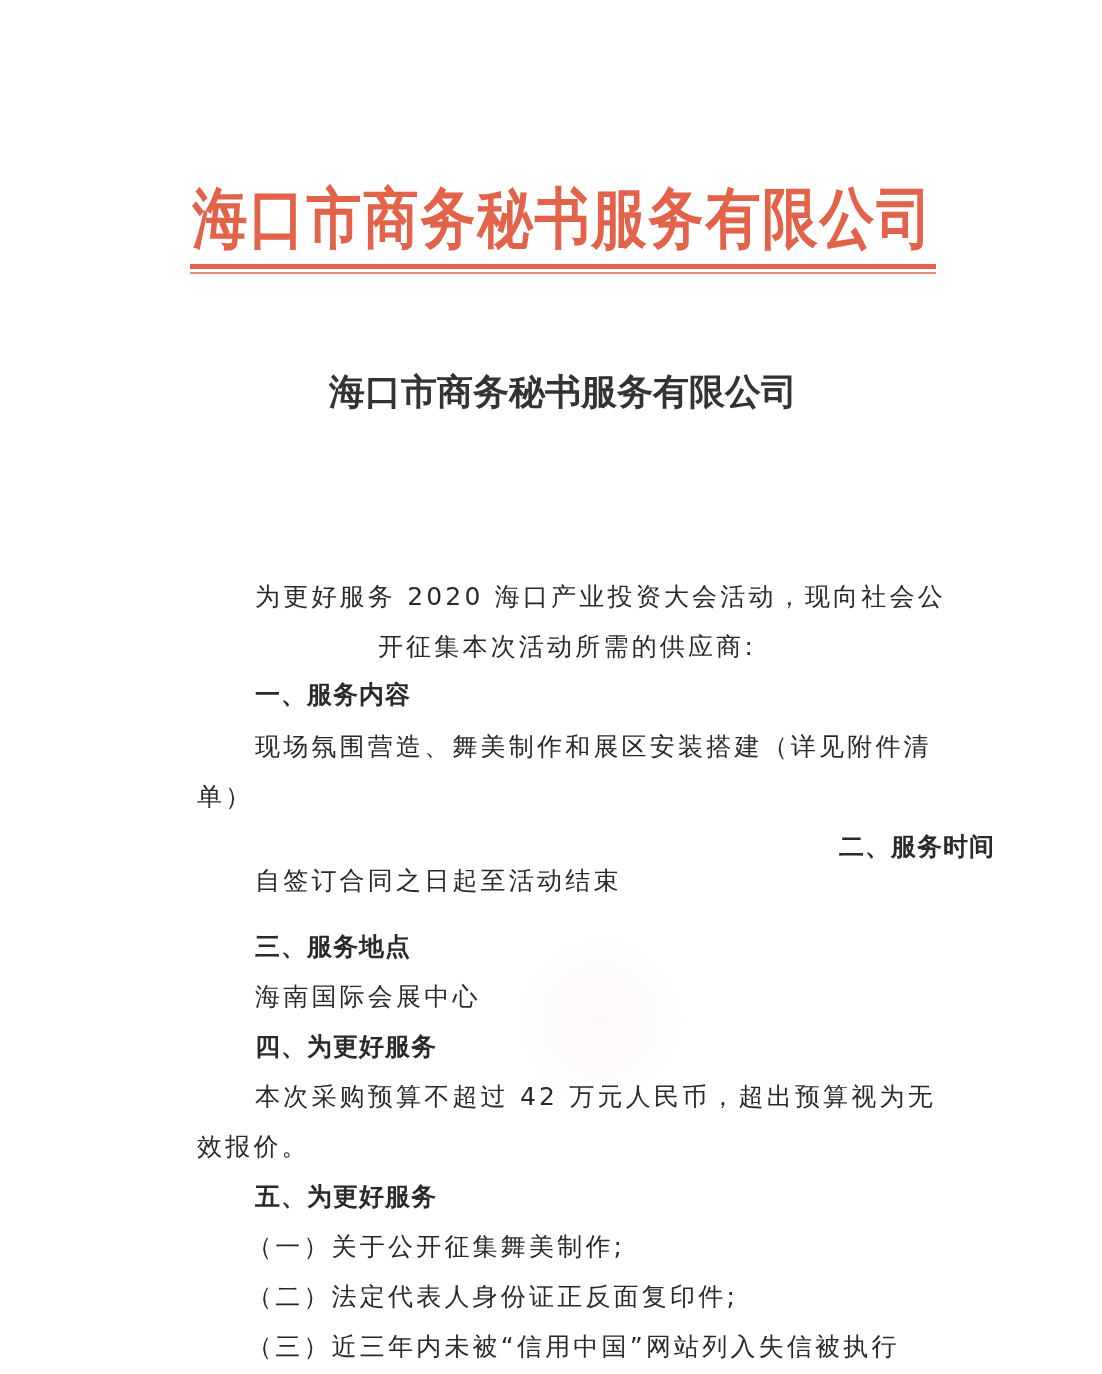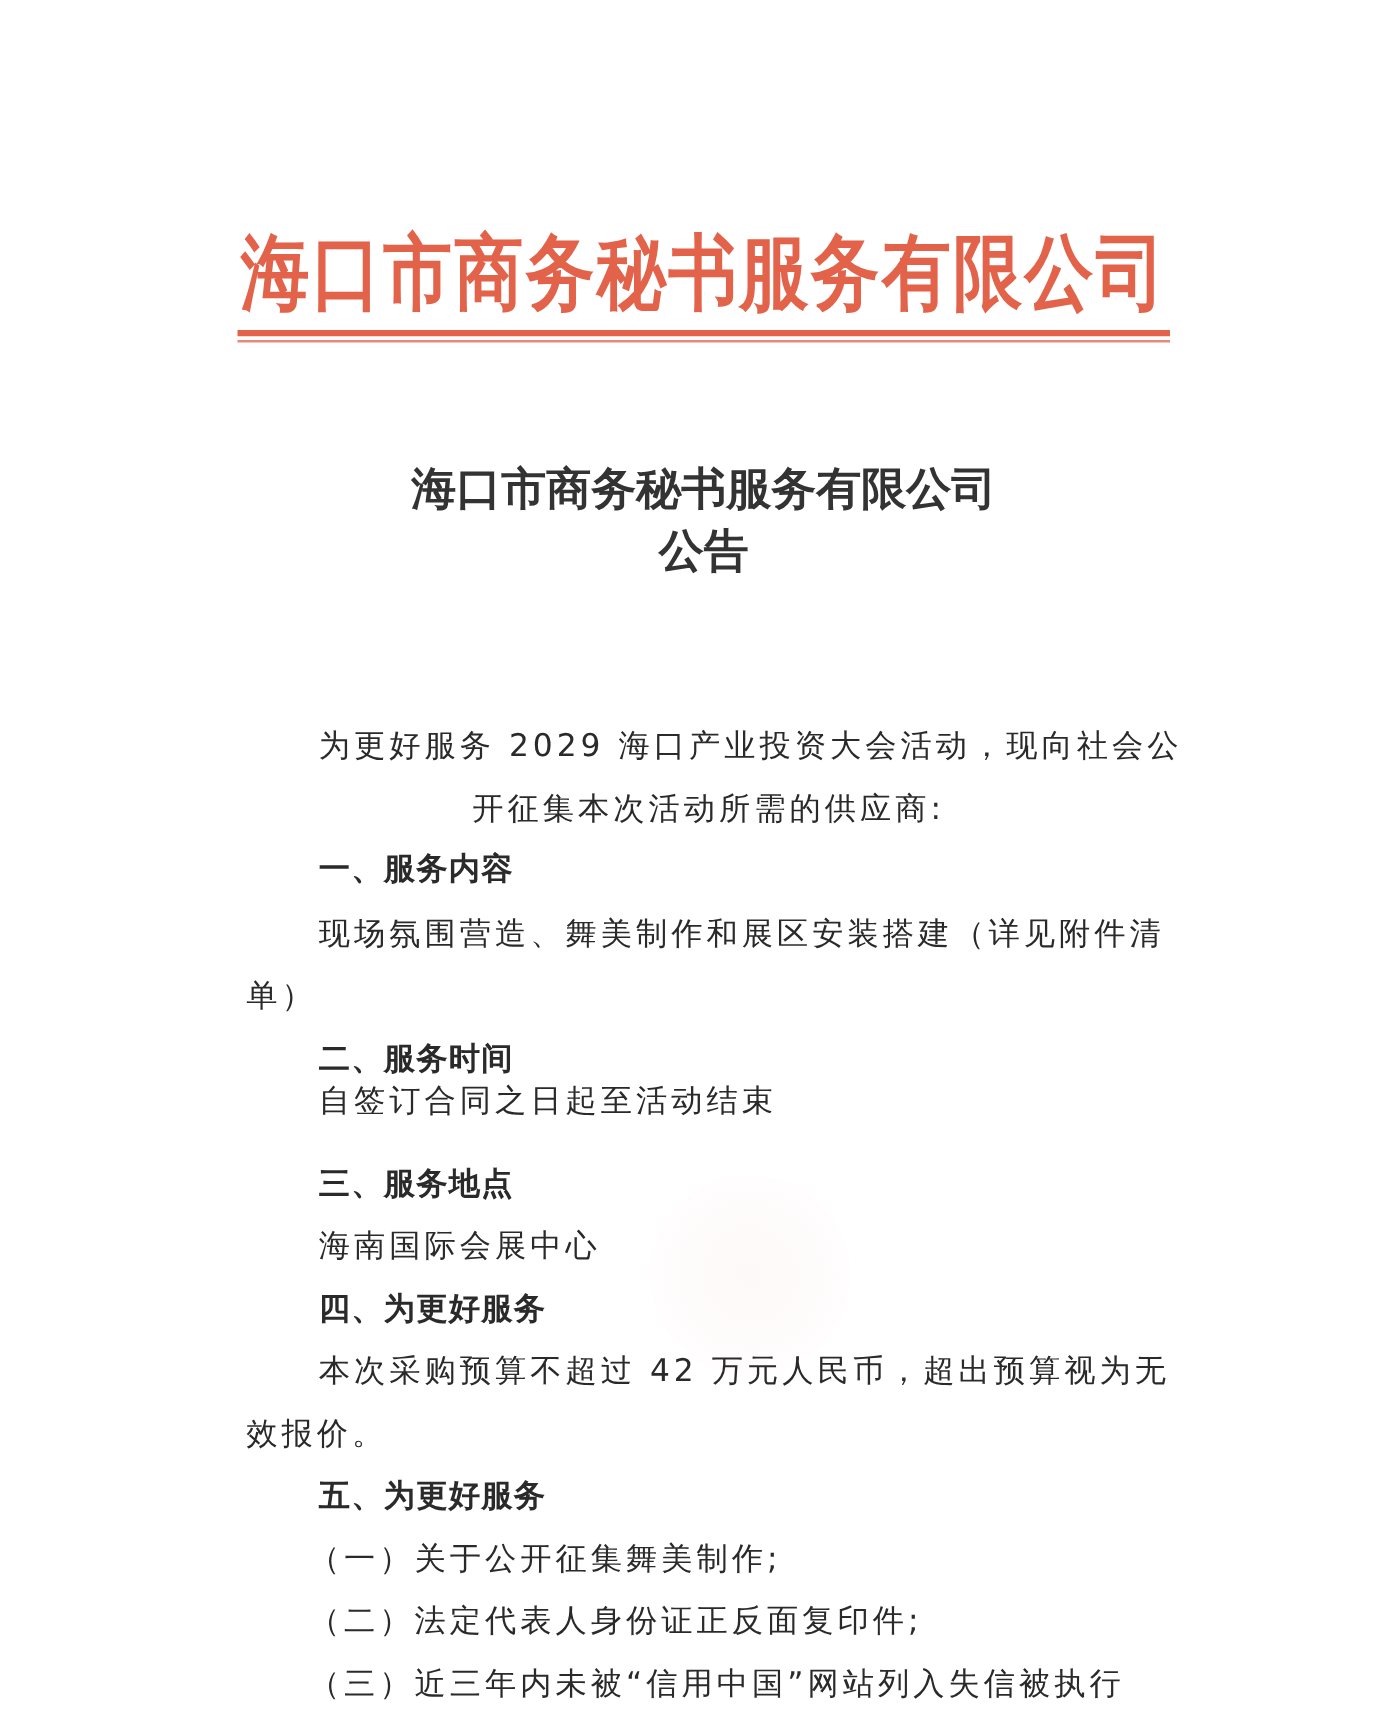--- a/index.html
+++ b/index.html
@@ -25,34 +25,33 @@
 <body>
 
 <div class="letterhead">
   <div class="letterhead-title">海口市商务秘书服务有限公司</div>
   <div class="rule-thick"></div>
   <div class="rule-thin"></div>
 </div>
 
 <div class="doc-title">
   <div>海口市商务秘书服务有限公司</div>
-  <div>公告</div>
 </div>
 
 <div class="stamp"></div>
 
 <div class="body-text" style="top:572px;">
-  <div class="p indent" style="top:0px;">为更好服务 2029 海口产业投资大会活动，现向社会公</div>
+  <div class="p indent" style="top:0px;">为更好服务 2020 海口产业投资大会活动，现向社会公</div>
   <div class="p" style="top:50px;text-align:center;">开征集本次活动所需的供应商:</div>
 
   <div class="p indent heading" style="top:98px;">一、服务内容</div>
   <div class="p indent" style="top:150px;">现场氛围营造、舞美制作和展区安装搭建（详见附件清</div>
   <div class="p" style="top:200px;">单）</div>
 
-  <div class="p indent heading" style="top:250px;">二、服务时间</div>
+  <div class="p indent heading" style="top:250px;text-align:right;">二、服务时间</div>
   <div class="p indent" style="top:284px;">自签订合同之日起至活动结束</div>
 
   <div class="p indent heading" style="top:350px;">三、服务地点</div>
   <div class="p indent" style="top:400px;">海南国际会展中心</div>
 
   <div class="p indent heading" style="top:450px;">四、为更好服务</div>
   <div class="p indent" style="top:500px;">本次采购预算不超过 42 万元人民币，超出预算视为无</div>
   <div class="p" style="top:550px;">效报价。</div>
 
   <div class="p indent heading" style="top:600px;">五、为更好服务</div>

